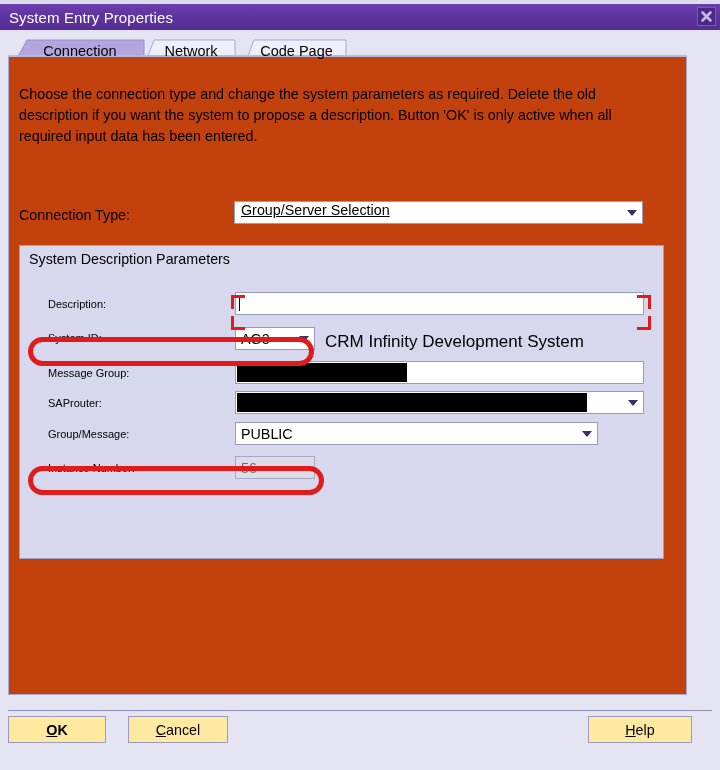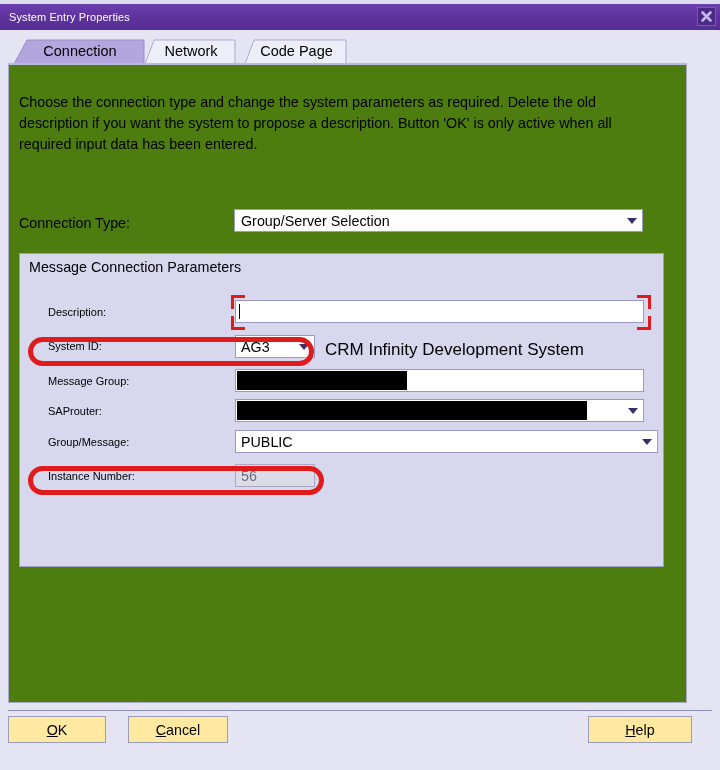--- a/index.html
+++ b/index.html
@@ -37,21 +37,21 @@
     position: absolute;
     left: 0; top: 4px;
     width: 720px; height: 26px;
     background: linear-gradient(to bottom, #6b3fae 0%, #60339f 45%, #552d93 100%);
     display: flex;
     align-items: center;
     box-sizing: border-box;
   }
   .title-text {
     color: #ffffff;
-    font-size: 11px;
+    font-size: 15px;
     padding-left: 9px;
     letter-spacing: 0.1px;
     white-space: nowrap;
     text-align: right;
   }
   .close-btn {
     position: absolute;
     right: 4px; top: 3px;
     width: 19px; height: 19px;
     background: #4b2a85;
@@ -93,23 +93,23 @@
     z-index: 2;
     padding: 0 6px;
   }
   .tab-connection { left: 14px; width: 132px; }
   .tab-network    { left: 145px; width: 92px; }
   .tab-codepage   { left: 237px; width: 103px; margin-left: 8px; }
 
   
   .tabpanel {
     position: absolute;
-    left: 8px; top: 63px;
+    left: 8px; top: 55px;
     width: 679px; height: 640px;
-    background: #4d7c0f;
+    background: #c2410c;
     border: 1px solid #a9a9cf;
     border-top: 2px solid #b9b9dc;
     box-sizing: border-box;
   }
 
   .intro {
     position: absolute;
     left: 10px; top: 27px;
     width: 645px;
     font-size: 14.3px;
@@ -125,22 +125,22 @@
     color: #000;
   }
   .conn-type-select {
     position: absolute;
     left: 225px; top: 144px;
     width: 409px; height: 23px;
     background: #ffffff;
     border: 1px solid #9a9ac0;
     box-sizing: border-box;
     display: flex;
-    align-items: center;
     cursor: pointer;
+    text-decoration: underline;
   }
   .conn-type-select .sel-text {
     font-size: 14.3px;
     color: #000;
     padding-left: 6px;
     flex: 1;
     white-space: nowrap;
     overflow: hidden;
   }
 
@@ -258,21 +258,21 @@
     border: 1px solid #9b9bbe;
     box-sizing: border-box;
     display: flex;
     align-items: center;
     justify-content: center;
     font-size: 14.3px;
     color: #000;
     cursor: pointer;
     white-space: nowrap;
   }
-  .btn-ok     { left: 8px;   top: 716px; width: 98px; }
+  .btn-ok     { left: 8px;   top: 716px; width: 98px; font-weight: bold; }
   .btn-cancel { left: 128px; top: 716px; width: 100px; }
   .btn-help   { left: 588px; top: 716px; width: 104px; }
   .btn u { text-decoration: underline; }
 </style>
 </head>
 <body>
 
 <div id="window">
 
   <div class="top-strip"></div>
@@ -317,21 +317,21 @@
     <div class="conn-type-label">Connection Type:</div>
 
     <div class="conn-type-select">
       <span class="sel-text">Group/Server Selection</span>
       <span class="arrow-box">
         <span class="arrow-dn"></span>
       </span>
     </div>
 
     <div class="groupbox">
-      <div class="groupbox-title">Message Connection Parameters</div>
+      <div class="groupbox-title">System Description Parameters</div>
 
       <div class="field-label" style="left:28px; top:52px;">Description:</div>
       <div class="field-ctl" style="left:215px; top:46px; width:409px;">
         <span class="caret"></span>
       </div>
 
       <div class="field-label" style="left:28px; top:86px;">System ID:</div>
       <div class="field-ctl" style="left:215px; top:81px; width:80px;">
         <span class="ctl-text">AG3</span>
         <span class="arrow-box">
@@ -349,21 +349,21 @@
       <div class="field-label" style="left:28px; top:151px;">SAProuter:</div>
       <div class="field-ctl" style="left:215px; top:145px; width:409px;">
         <span class="ctl-text"></span>
         <span class="arrow-box">
           <span class="arrow-dn"></span>
         </span>
       </div>
       <div class="redact" style="left:217px; top:147px; width:350px; height:19px;"></div>
 
       <div class="field-label" style="left:28px; top:182px;">Group/Message:</div>
-      <div class="field-ctl" style="left:215px; top:176px; width:423px;gap:9px;">
+      <div class="field-ctl" style="left:215px; top:176px; width:363px;gap:9px;">
         <span class="ctl-text">PUBLIC</span>
         <span class="arrow-box">
           <span class="arrow-dn"></span>
         </span>
       </div>
 
       <div class="field-label" style="left:28px; top:216px;">Instance Number:</div>
       <div class="field-ctl disabled" style="left:215px; top:210px; width:80px;">
         <span class="ctl-text">56</span>
       </div>

